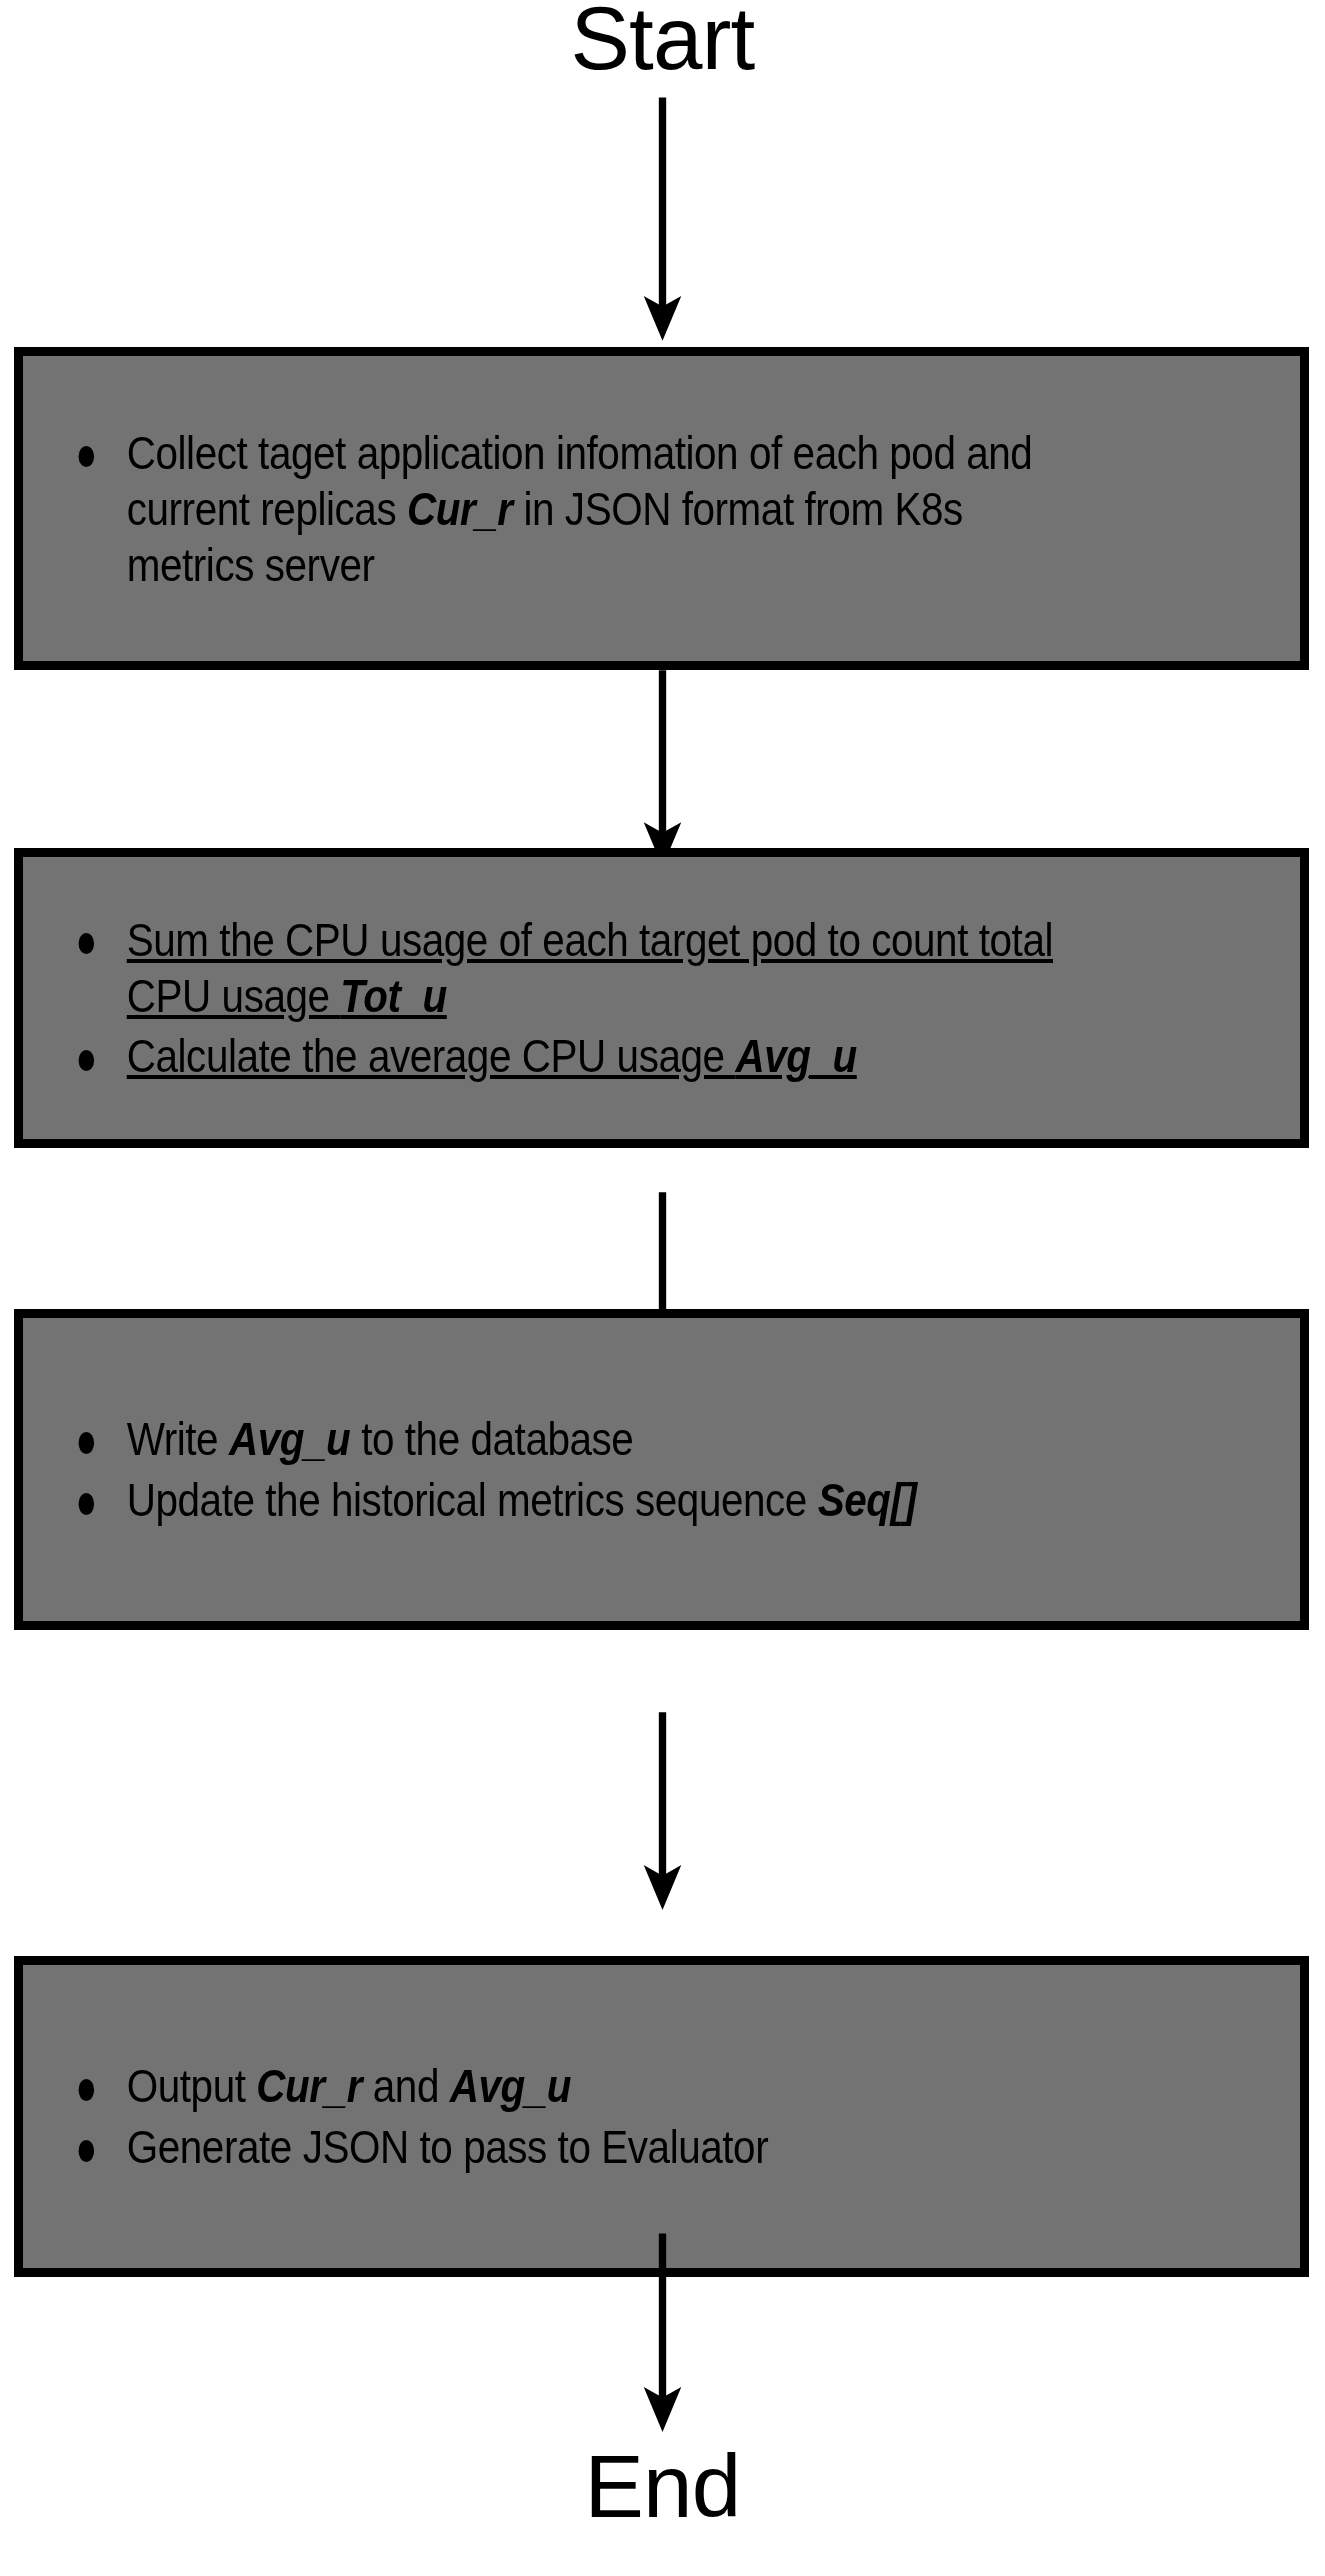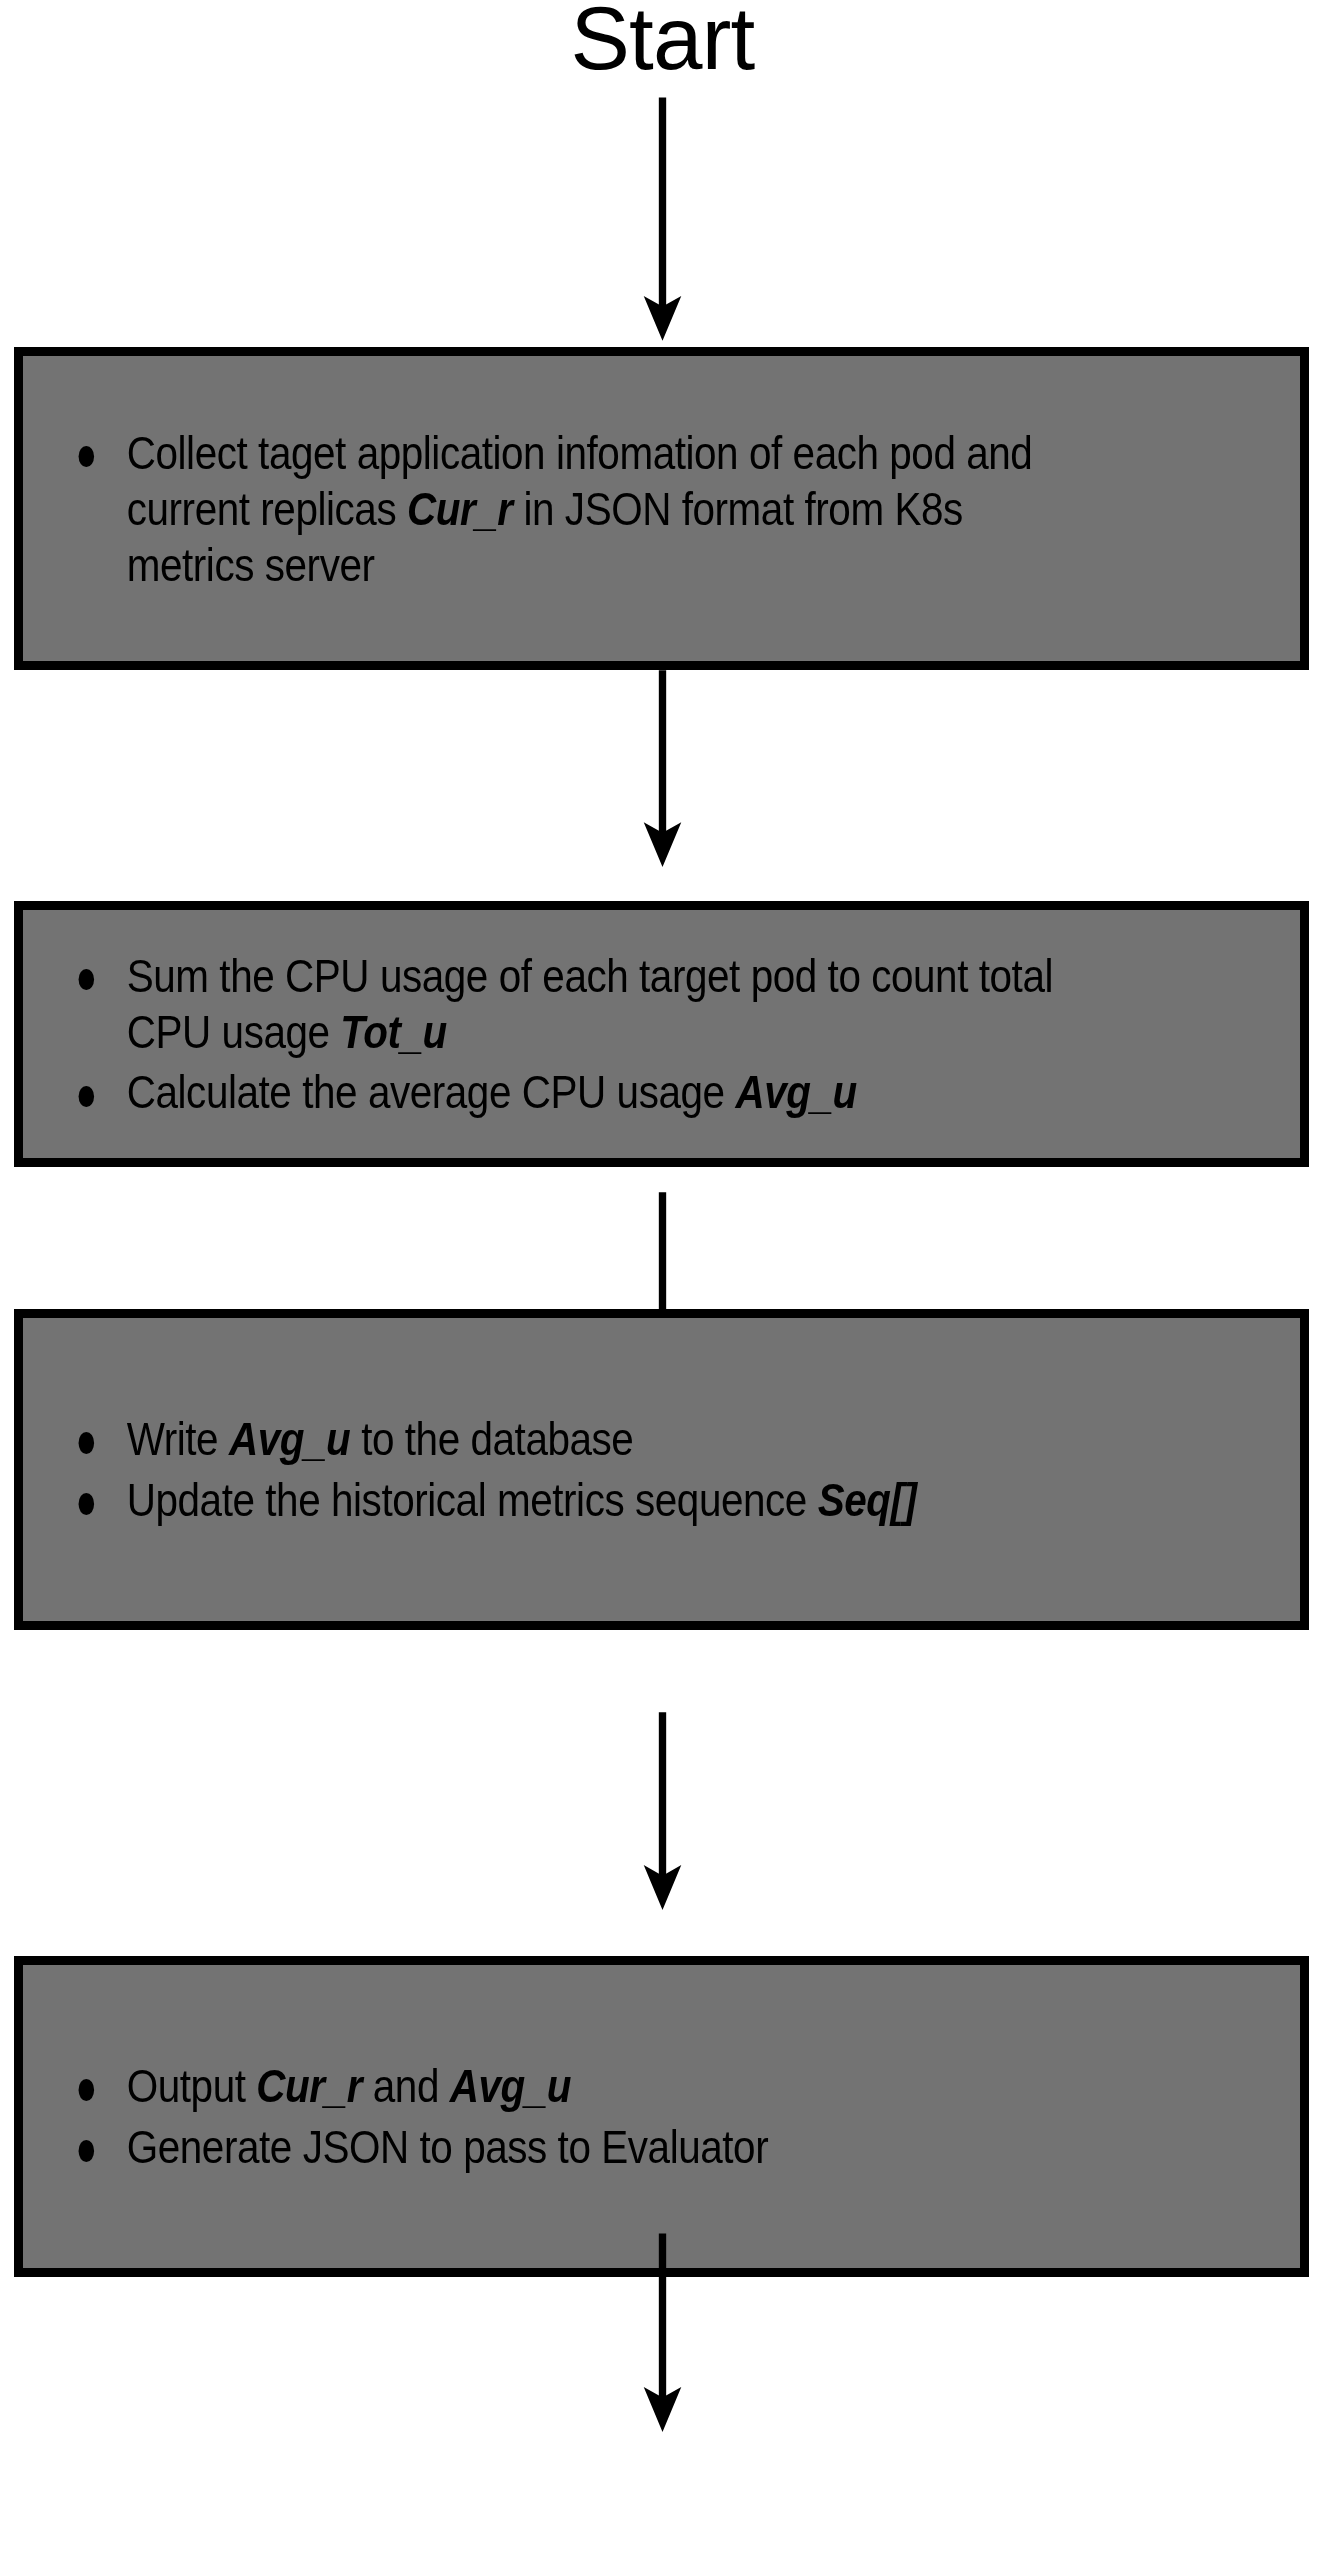--- a/index.html
+++ b/index.html
@@ -49,21 +49,21 @@
     left: 14px;
     width: 1295px;
     box-sizing: border-box;
     border: 9px solid #000000;
     background: #737373;
     display: flex;
     flex-direction: column;
     justify-content: center;
   }
   #box-1 { top: 347px;  height: 323px; }
-  #box-2 { top: 901px; height: 266px; }
+  #box-2 { top: 848px; height: 300px; text-decoration: underline; }
   #box-3 { top: 1309px; height: 321px; }
   #box-4 { top: 1956px; height: 321px; }
 
   .bullet-list {
     list-style: none;
     margin: 0;
     padding: 0 33px 0 53px;
   }
   .bullet-item {
     position: relative;
@@ -171,15 +171,16 @@
     </ul>
   </div>
 
   <div class="connector" style="top:2233px;">
     <svg width="49" height="201" viewBox="0 0 60 245" aria-hidden="true">
       <line x1="30" y1="0" x2="30" y2="202" stroke="#000000" stroke-width="9"></line>
       <polygon points="30,243 7,188 30,201 53,188" fill="#000000"></polygon>
     </svg>
   </div>
 
+  <div class="terminal" id="terminal-end">End</div>
 
 </div>
 
 
 </body></html>

